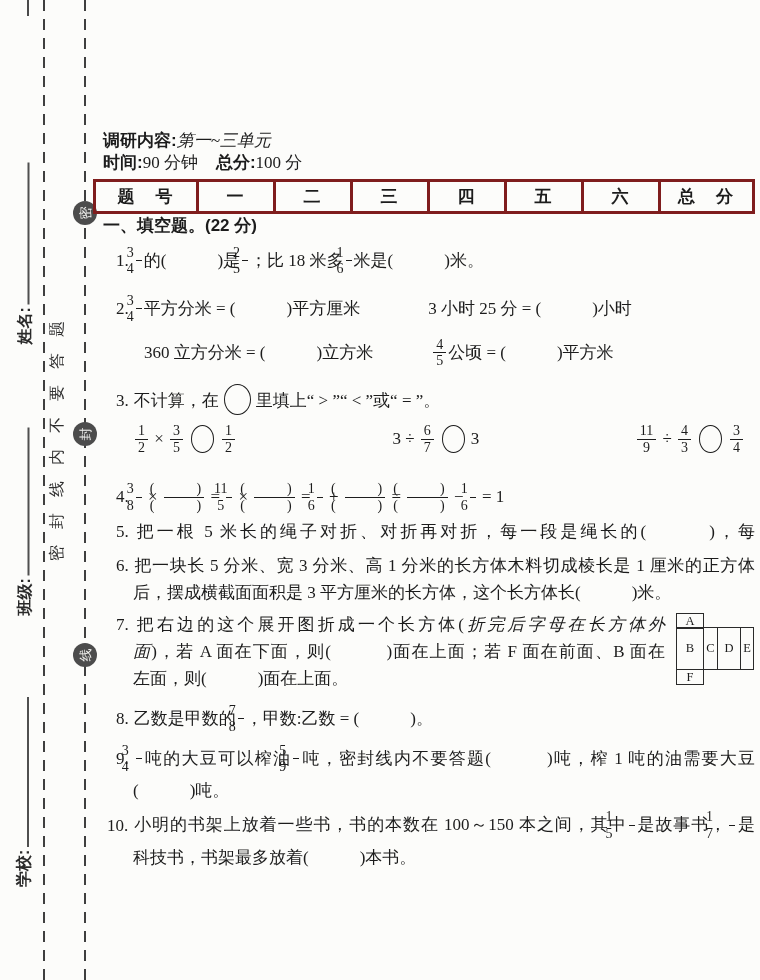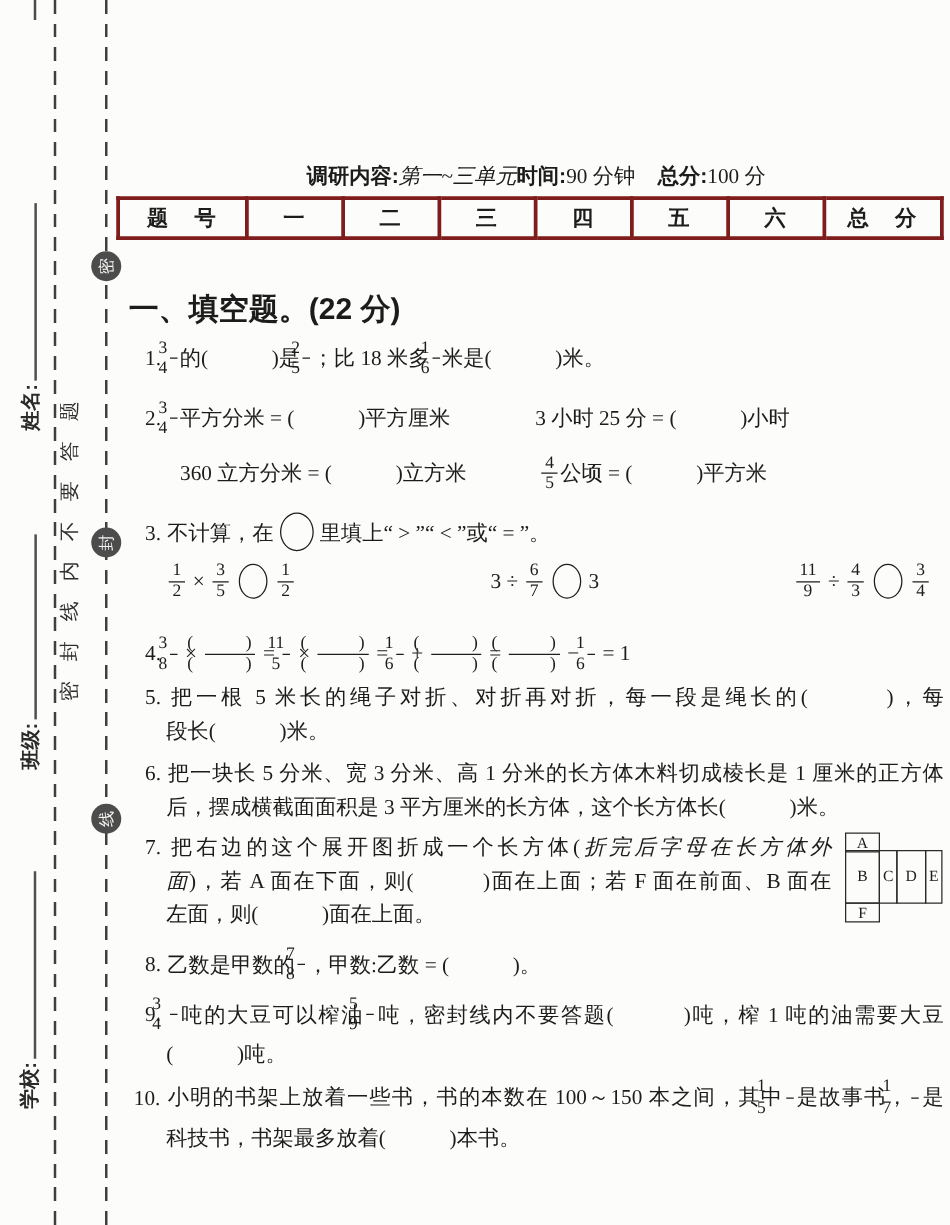--- a/index.html
+++ b/index.html
@@ -18,31 +18,31 @@
   .sealtext{position:absolute;transform:rotate(-90deg);white-space:nowrap;width:280px;height:22px;line-height:22px;
             text-align:center;letter-spacing:16px;font-size:16px;color:#2f2f2f;
             font-family:"Liberation Sans","DejaVu Sans",sans-serif;}
   .stamp{position:absolute;left:73px;width:24px;height:24px;border-radius:50%;background:#4c4c4c;
          display:flex;align-items:center;justify-content:center;}
   .stamp span{display:block;transform:rotate(-90deg);color:#f4f4f2;font-size:13px;
               font-family:"Liberation Sans","DejaVu Sans",sans-serif;}
 
   
   .content{position:absolute;left:103px;top:130px;width:652px;}
-  .hdr{display:flex;justify-content:center;font-size:17px;line-height:22px;}
+  .hdr{display:flex;justify-content:flex-start;font-size:17px;line-height:22px;flex-direction:column;}
   .hdr .hb{font-family:"Liberation Sans","DejaVu Sans",sans-serif;font-weight:bold;}
   .hgap{display:inline-block;width:18px;}
 
   table.score{border-collapse:collapse;table-layout:fixed;width:659px;margin:5px 0 0 -10px;
               font-size:17px;text-align:center;}
   table.score td{border:3px solid #7f1d1d;height:29px;padding:0;
                  font-family:"Liberation Sans","DejaVu Sans",sans-serif;font-weight:bold;letter-spacing:2px;}
   table.score{border:2px solid #222;}
 
-  .sect{margin-top:39px;font-size:24px;font-family:"Liberation Sans","DejaVu Sans",sans-serif;font-weight:bold;}
+  .sect{font-size:17px;font-family:"Liberation Sans","DejaVu Sans",sans-serif;font-weight:bold;}
 
   #questions{margin-top:8px;font-size:17px;line-height:27px;}
   .q{position:relative;padding-left:30px;margin:0;text-align:justify;}
   .q .qnum{margin-right:5px;}
   .qfirst{text-indent:-17px;}
   .q10 .qfirst{text-indent:-26px;}
   .jline{text-align:justify;text-align-last:justify;}
   .q:nth-child(1){margin-bottom:13px;}
   .q:nth-child(2){margin-bottom:13px;}
   .q:nth-child(2) .qline+.qline{margin-top:9px;margin-left:11px;}
@@ -157,21 +157,20 @@
             <span><span class="fr"><span class="fn">1</span><span class="fd">2</span></span><span> × </span><span class="fr"><span class="fn">3</span><span class="fd">5</span></span><span class="cmp"></span><span class="fr"><span class="fn">1</span><span class="fd">2</span></span></span>
             <span><span>3 ÷ </span><span class="fr"><span class="fn">6</span><span class="fd">7</span></span><span class="cmp"></span><span>3</span></span>
             <span><span class="fr"><span class="fn">11</span><span class="fd">9</span></span><span> ÷ </span><span class="fr"><span class="fn">4</span><span class="fd">3</span></span><span class="cmp"></span><span class="fr"><span class="fn">3</span><span class="fd">4</span></span></span>
           </div>
         </div>
         <div class="q">
           <div class="qline qfirst"><span class="qnum">4.</span><span class="fr"><span class="fn">3</span><span class="fd">8</span></span><span> × </span><span class="fr"><span class="fn">(　　　)</span><span class="fd">(　　　)</span></span><span> = </span><span class="fr"><span class="fn">11</span><span class="fd">5</span></span><span> × </span><span class="fr"><span class="fn">(　　　)</span><span class="fd">(　　　)</span></span><span> = </span><span class="fr"><span class="fn">1</span><span class="fd">6</span></span><span> + </span><span class="fr"><span class="fn">(　　　)</span><span class="fd">(　　　)</span></span><span> = </span><span class="fr"><span class="fn">(　　　)</span><span class="fd">(　　　)</span></span><span> − </span><span class="fr"><span class="fn">1</span><span class="fd">6</span></span><span> = 1</span></div>
         </div>
         <div class="q">
           <div class="qline qfirst jline"><span class="qnum">5.</span><span>把一根 5 米长的绳子对折、对折再对折，每一段是绳长的</span><span>(　　　)</span><span>，每</span></div>
-          <div class="qline"><span>段长</span><span>(　　　)</span><span>米。</span></div>
         </div>
         <div class="q">
           <div class="qline qfirst jline"><span class="qnum">6.</span><span>把一块长 5 分米、宽 3 分米、高 1 分米的长方体木料切成棱长是 1 厘米的正方体</span></div>
           <div class="qline"><span>后，摆成横截面面积是 3 平方厘米的长方体，这个长方体长</span><span>(　　　)</span><span>米。</span></div>
         </div>
         <div class="q">
           <div class="net">
             <div class="ncell na">A</div>
             <div class="ncell nb">B</div>
             <div class="ncell nc">C</div>

